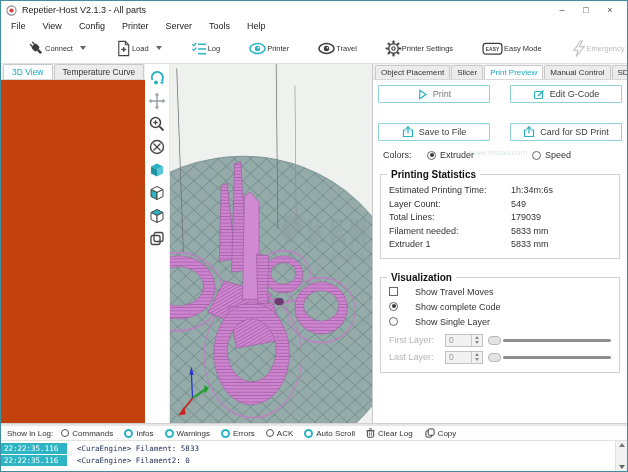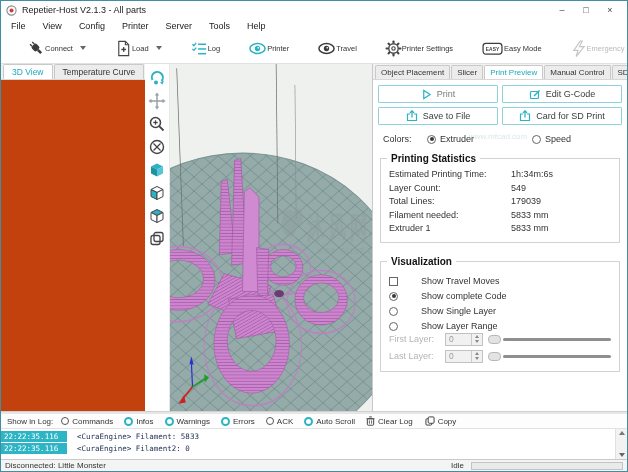--- a/index.html
+++ b/index.html
@@ -41,37 +41,37 @@
   .scene-svg{position:absolute;inset:0;width:100%;height:100%;}
   .side-tools{position:absolute;left:0;top:0;bottom:0;width:25px;background:#fff;
     border-right:1px solid #e8e8e8;display:flex;flex-direction:column;align-items:center;
     padding-top:3px;gap:2px;z-index:3;}
   .side-btn{width:22px;height:21px;display:flex;align-items:center;justify-content:center;}
 
   
   .right-pane{width:255px;flex:0 0 auto;border-left:1px solid #c9c9c9;background:#fff;
     display:flex;flex-direction:column;}
   .right-pane .tab{font-size:8px;padding:2px 5px;}
-  .btn-grid{display:grid;grid-template-columns:1fr 1fr;gap:4px;padding:5px 5px 2px;}
+  .btn-grid{display:grid;grid-template-columns:1fr 1fr;gap:20px;padding:5px 5px 2px;}
   .action-btn{height:18px;border:1px solid #8ed2da;background:#fff;display:flex;align-items:center;
     justify-content:center;gap:5px;font-size:9px;color:#3c3c3c;border-radius:1px;}
   .action-btn.dim{color:#7a7a7a;}
   .colors-row{display:flex;align-items:center;padding:7px 10px 3px;font-size:9px;color:#333;position:relative;}
   .radio{width:9px;height:9px;border:1px solid #666;border-radius:50%;display:inline-flex;
     align-items:center;justify-content:center;background:#fff;flex:0 0 auto;}
   .radio.checked::after{content:"";width:4px;height:4px;border-radius:50%;background:#3a3a3a;}
   .checkbox{width:9px;height:9px;border:1px solid #666;background:#fff;flex:0 0 auto;}
   .wm-fragment{position:absolute;left:96px;top:5px;font-size:8px;color:#8fb6c0;opacity:.35;}
 
   .groupbox{border:1px solid #d2d2d2;margin:11px 7px 0;position:relative;padding:9px 8px 6px;}
   .groupbox-title{position:absolute;top:-6px;left:6px;background:#fff;padding:0 4px;
     font-size:10px;font-weight:bold;color:#111;}
   .stat-row{display:flex;font-size:9px;color:#333;line-height:13.5px;}
   .stat-label{width:122px;flex:0 0 auto;}
-  .vis-row{display:flex;align-items:flex-end;gap:23px;font-size:9px;color:#333;min-height:15px;}
+  .vis-row{display:flex;align-items:flex-start;gap:17px;font-size:9px;color:#333;min-height:15px;}
   .layer-row{display:flex;align-items:center;min-height:17px;font-size:9px;color:#b4b4b4;}
   .layer-label{width:56px;flex:0 0 auto;}
   .spinner{width:38px;height:13px;border:1px solid #c2c2c2;background:#f1f1f1;display:flex;flex:0 0 auto;}
   .spin-val{flex:1;font-size:8.5px;color:#9a9a9a;padding-left:3px;line-height:11px;}
   .spin-btns{width:11px;border-left:1px solid #c9c9c9;display:flex;flex-direction:column;}
   .spin-btn{flex:1;display:flex;align-items:center;justify-content:center;}
   .tri-up-s{width:0;height:0;border-left:2.5px solid transparent;border-right:2.5px solid transparent;border-bottom:3px solid #888;}
   .tri-down-s{width:0;height:0;border-left:2.5px solid transparent;border-right:2.5px solid transparent;border-top:3px solid #888;}
   .slider{flex:1;display:flex;align-items:center;margin-left:5px;}
   .slider-handle{width:13px;height:9px;background:#e3e3e3;border:1px solid #b9b9b9;border-radius:4px;flex:0 0 auto;}
@@ -453,24 +453,20 @@
           <span>Show Travel Moves</span>
         </div>
         <div class="vis-row">
           <span class="radio checked"></span>
           <span>Show complete Code</span>
         </div>
         <div class="vis-row">
           <span class="radio"></span>
           <span>Show Single Layer</span>
         </div>
-        <div class="vis-row">
-          <span class="radio"></span>
-          <span>Show Layer Range</span>
-        </div>
         <div class="layer-row">
           <span class="layer-label">First Layer:</span>
           <span class="spinner">
             <span class="spin-val">0</span>
             <span class="spin-btns">
               <span class="spin-btn">
                   <span class="tri-up-s"></span>
                 </span>
               <span class="spin-btn">
                   <span class="tri-down-s"></span>
@@ -561,19 +557,14 @@
         <span class="log-time">22:22:35.116</span>
         <span class="log-msg">&lt;CuraEngine&gt; Filament2: 0</span>
       </div>
     </div>
     <div class="log-scroll">
       <span class="tri-up"></span>
       <span class="tri-down"></span>
     </div>
   </div>
 
-  <div class="statusbar">
-    <span class="status-left">Disconnected: Little Monster</span>
-    <span>Idle</span>
-    <span class="progress"></span>
-  </div>
 
 </div>
 
 </body></html>

